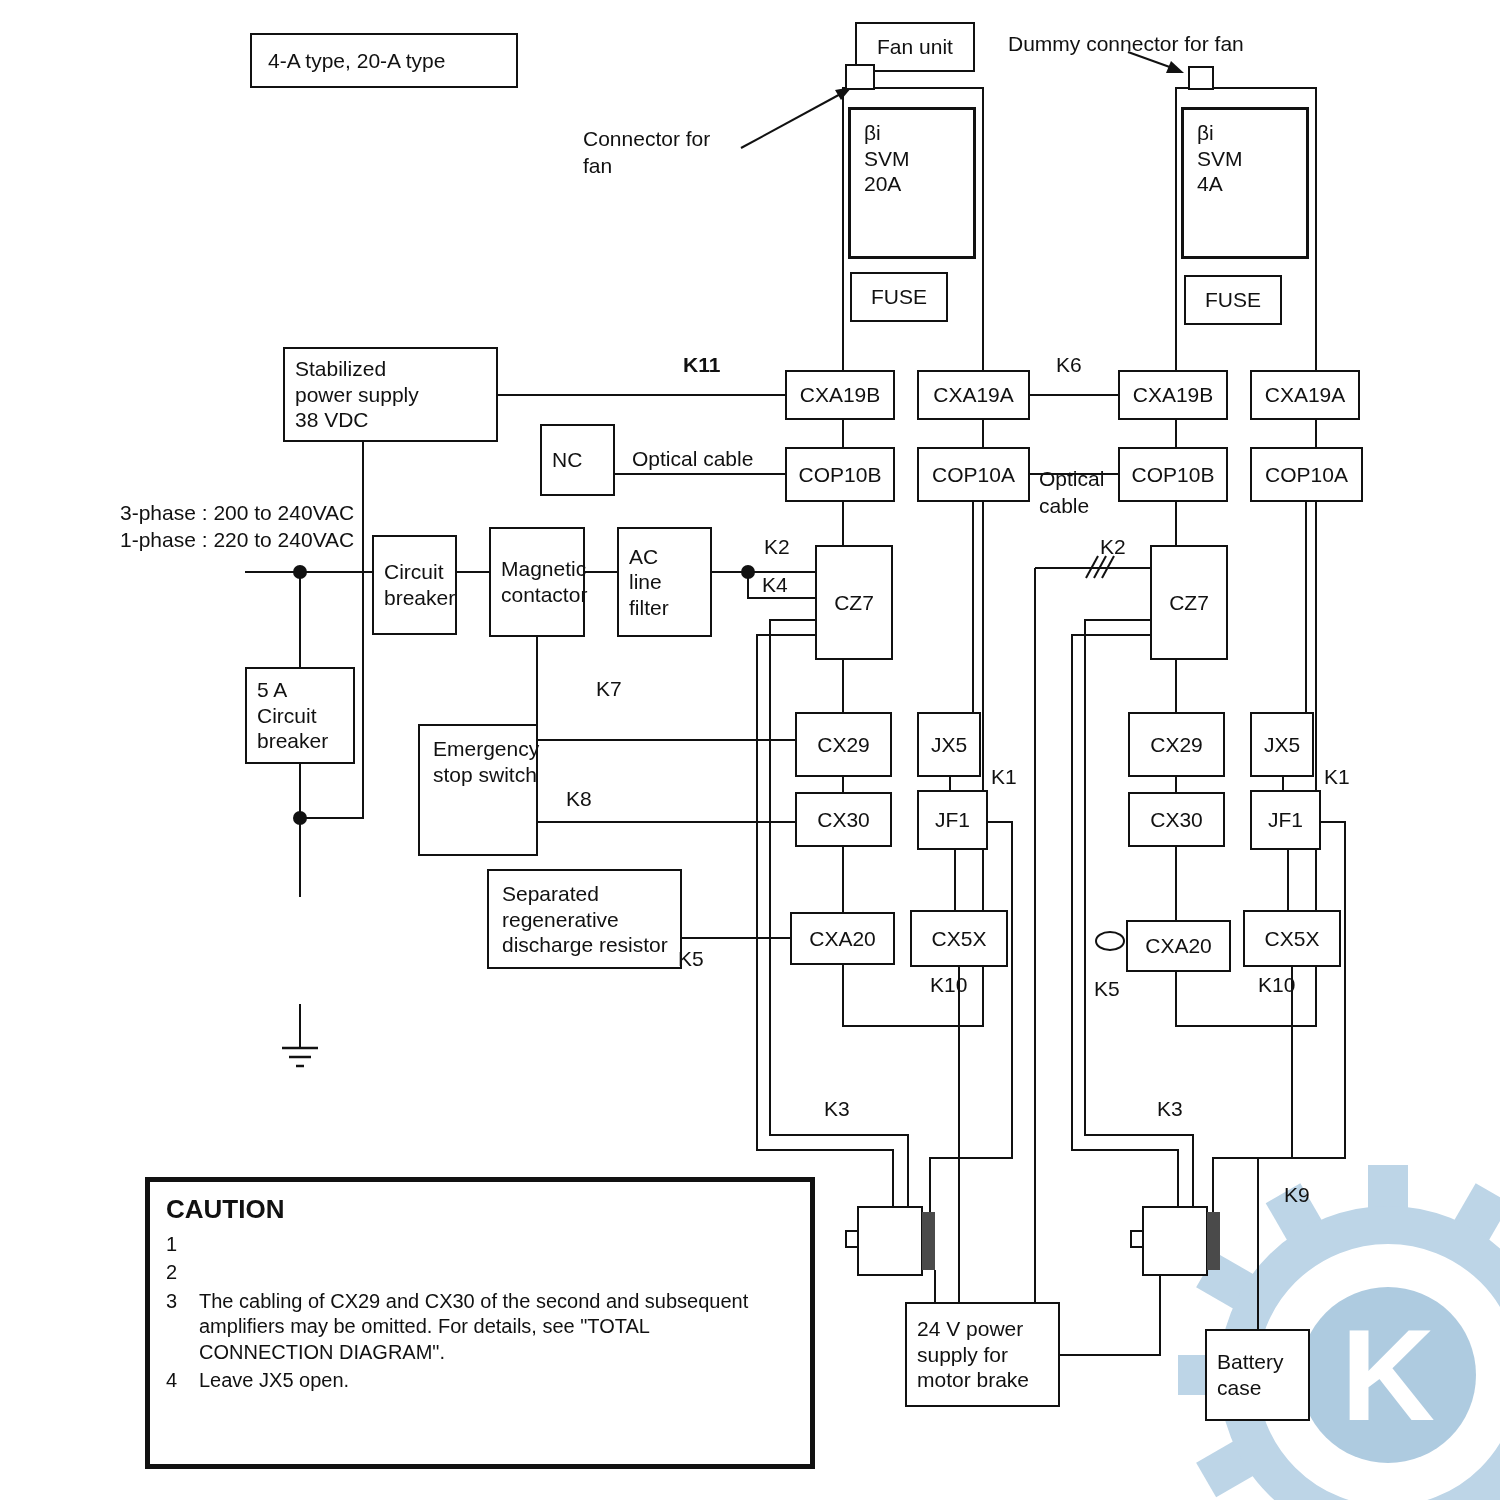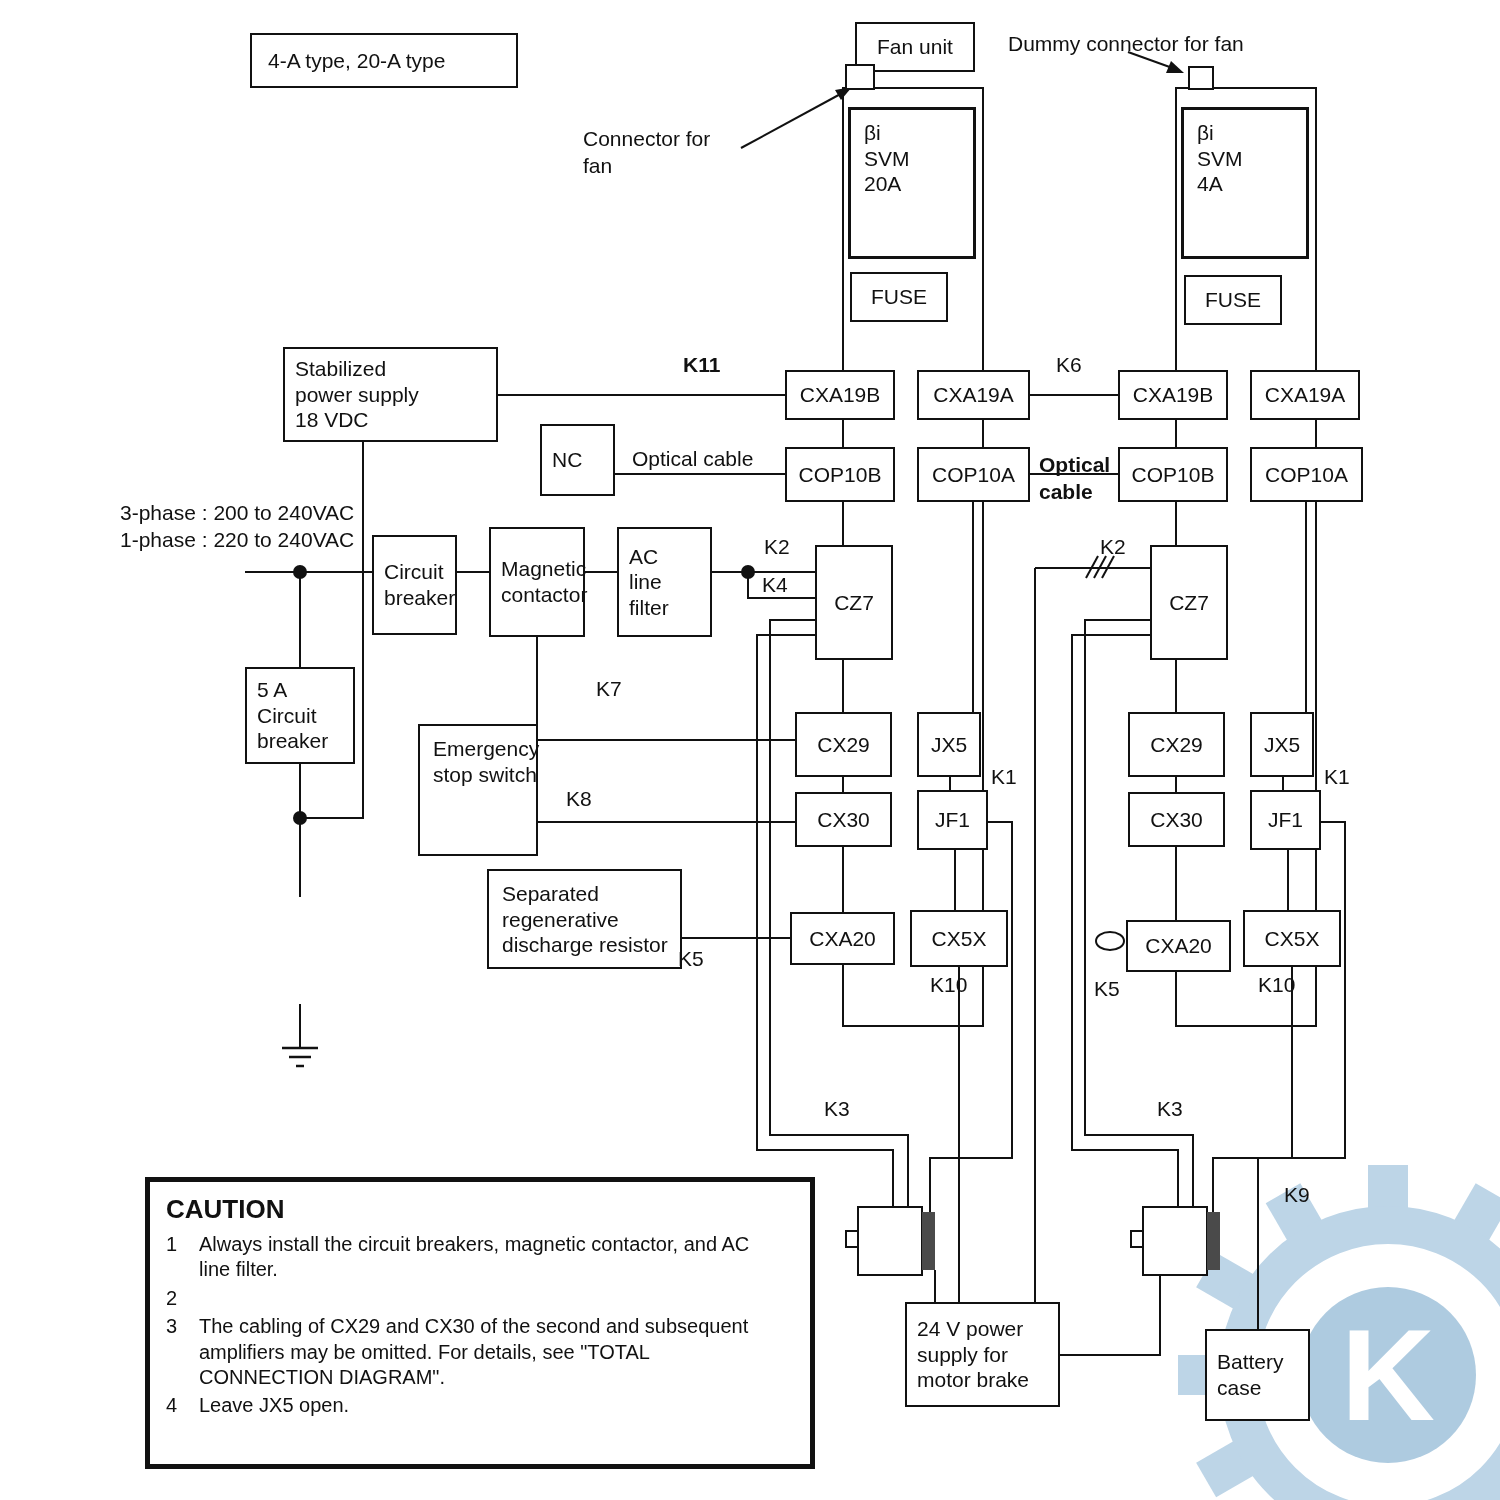--- a/index.html
+++ b/index.html
@@ -176,21 +176,21 @@
   <div class="box" style="left:1150px; top:545px; width:78px; height:115px;">CZ7</div>
   <div class="box" style="left:1128px; top:712px; width:97px; height:65px;">CX29</div>
   <div class="box" style="left:1250px; top:712px; width:64px; height:65px;">JX5</div>
   <div class="box" style="left:1128px; top:792px; width:97px; height:55px;">CX30</div>
   <div class="box" style="left:1250px; top:790px; width:71px; height:60px;">JF1</div>
   <div class="box" style="left:1126px; top:920px; width:105px; height:52px;">CXA20</div>
   <div class="box" style="left:1243px; top:910px; width:98px; height:57px;">CX5X</div>
 
   <div class="box box--left" style="left:283px; top:347px; width:215px; height:95px;">Stabilized
 power supply
-18 VDC</div>
+38 VDC</div>
   <div class="box box--left" style="left:540px; top:424px; width:75px; height:72px;">NC</div>
   <div class="box box--left" style="left:372px; top:535px; width:85px; height:100px;">Circuit
 breaker</div>
   <div class="box box--left" style="left:489px; top:527px; width:96px; height:110px;">Magnetic
 contactor</div>
   <div class="box box--left" style="left:617px; top:527px; width:95px; height:110px;">AC
 line
 filter</div>
   <div class="box box--left" style="left:245px; top:667px; width:110px; height:97px;">5 A
 Circuit
@@ -204,21 +204,21 @@
   <div class="box box--left" style="left:905px; top:1302px; width:155px; height:105px;">24 V power
 supply for
 motor brake</div>
   <div class="box box--left" style="left:1205px; top:1329px; width:105px; height:92px;">Battery
 case</div>
 
   <div class="label" style="left:1008px; top:22px;margin-top:9px;">Dummy connector for fan</div>
   <div class="label" style="left:583px; top:126px;">Connector for
 fan</div>
   <div class="label" style="left:632px; top:446px;">Optical cable</div>
-  <div class="label" style="left:1039px; top:452px;font-weight:bold;">Optical
+  <div class="label" style="left:1039px; top:466px;">Optical
 cable</div>
   <div class="label" style="left:120px; top:500px;">3-phase : 200 to 240VAC</div>
   <div class="label" style="left:120px; top:527px;">1-phase : 220 to 240VAC</div>
 
   <div class="label" style="left:683px; top:352px;font-weight:bold;">K11</div>
   <div class="label" style="left:1056px; top:352px;">K6</div>
   <div class="label" style="left:764px; top:534px;">K2</div>
   <div class="label" style="left:762px; top:572px;">K4</div>
   <div class="label" style="left:596px; top:676px;">K7</div>
   <div class="label" style="left:566px; top:786px;">K8</div>
@@ -230,22 +230,20 @@
   <div class="label" style="left:1094px; top:976px;">K5</div>
   <div class="label" style="left:1324px; top:764px;">K1</div>
   <div class="label" style="left:1258px; top:972px;">K10</div>
   <div class="label" style="left:1157px; top:1096px;">K3</div>
   <div class="label" style="left:1284px; top:1182px;">K9</div>
 
   <div class="caution" style="left:145px; top:1177px; width:670px; height:292px;">
     <div class="caution-title">CAUTION</div>
     <div class="c-item">
       <span class="c-num">1</span>
-      <span class="c-text">Always install the circuit breakers, magnetic contactor, and AC
-line filter.</span>
     </div>
     <div class="c-item">
       <span class="c-num">2</span>
     </div>
     <div class="c-item">
       <span class="c-num">3</span>
       <span class="c-text">The cabling of CX29 and CX30 of the second and subsequent
 amplifiers may be omitted.   For details, see "TOTAL
 CONNECTION DIAGRAM".</span>
     </div>

